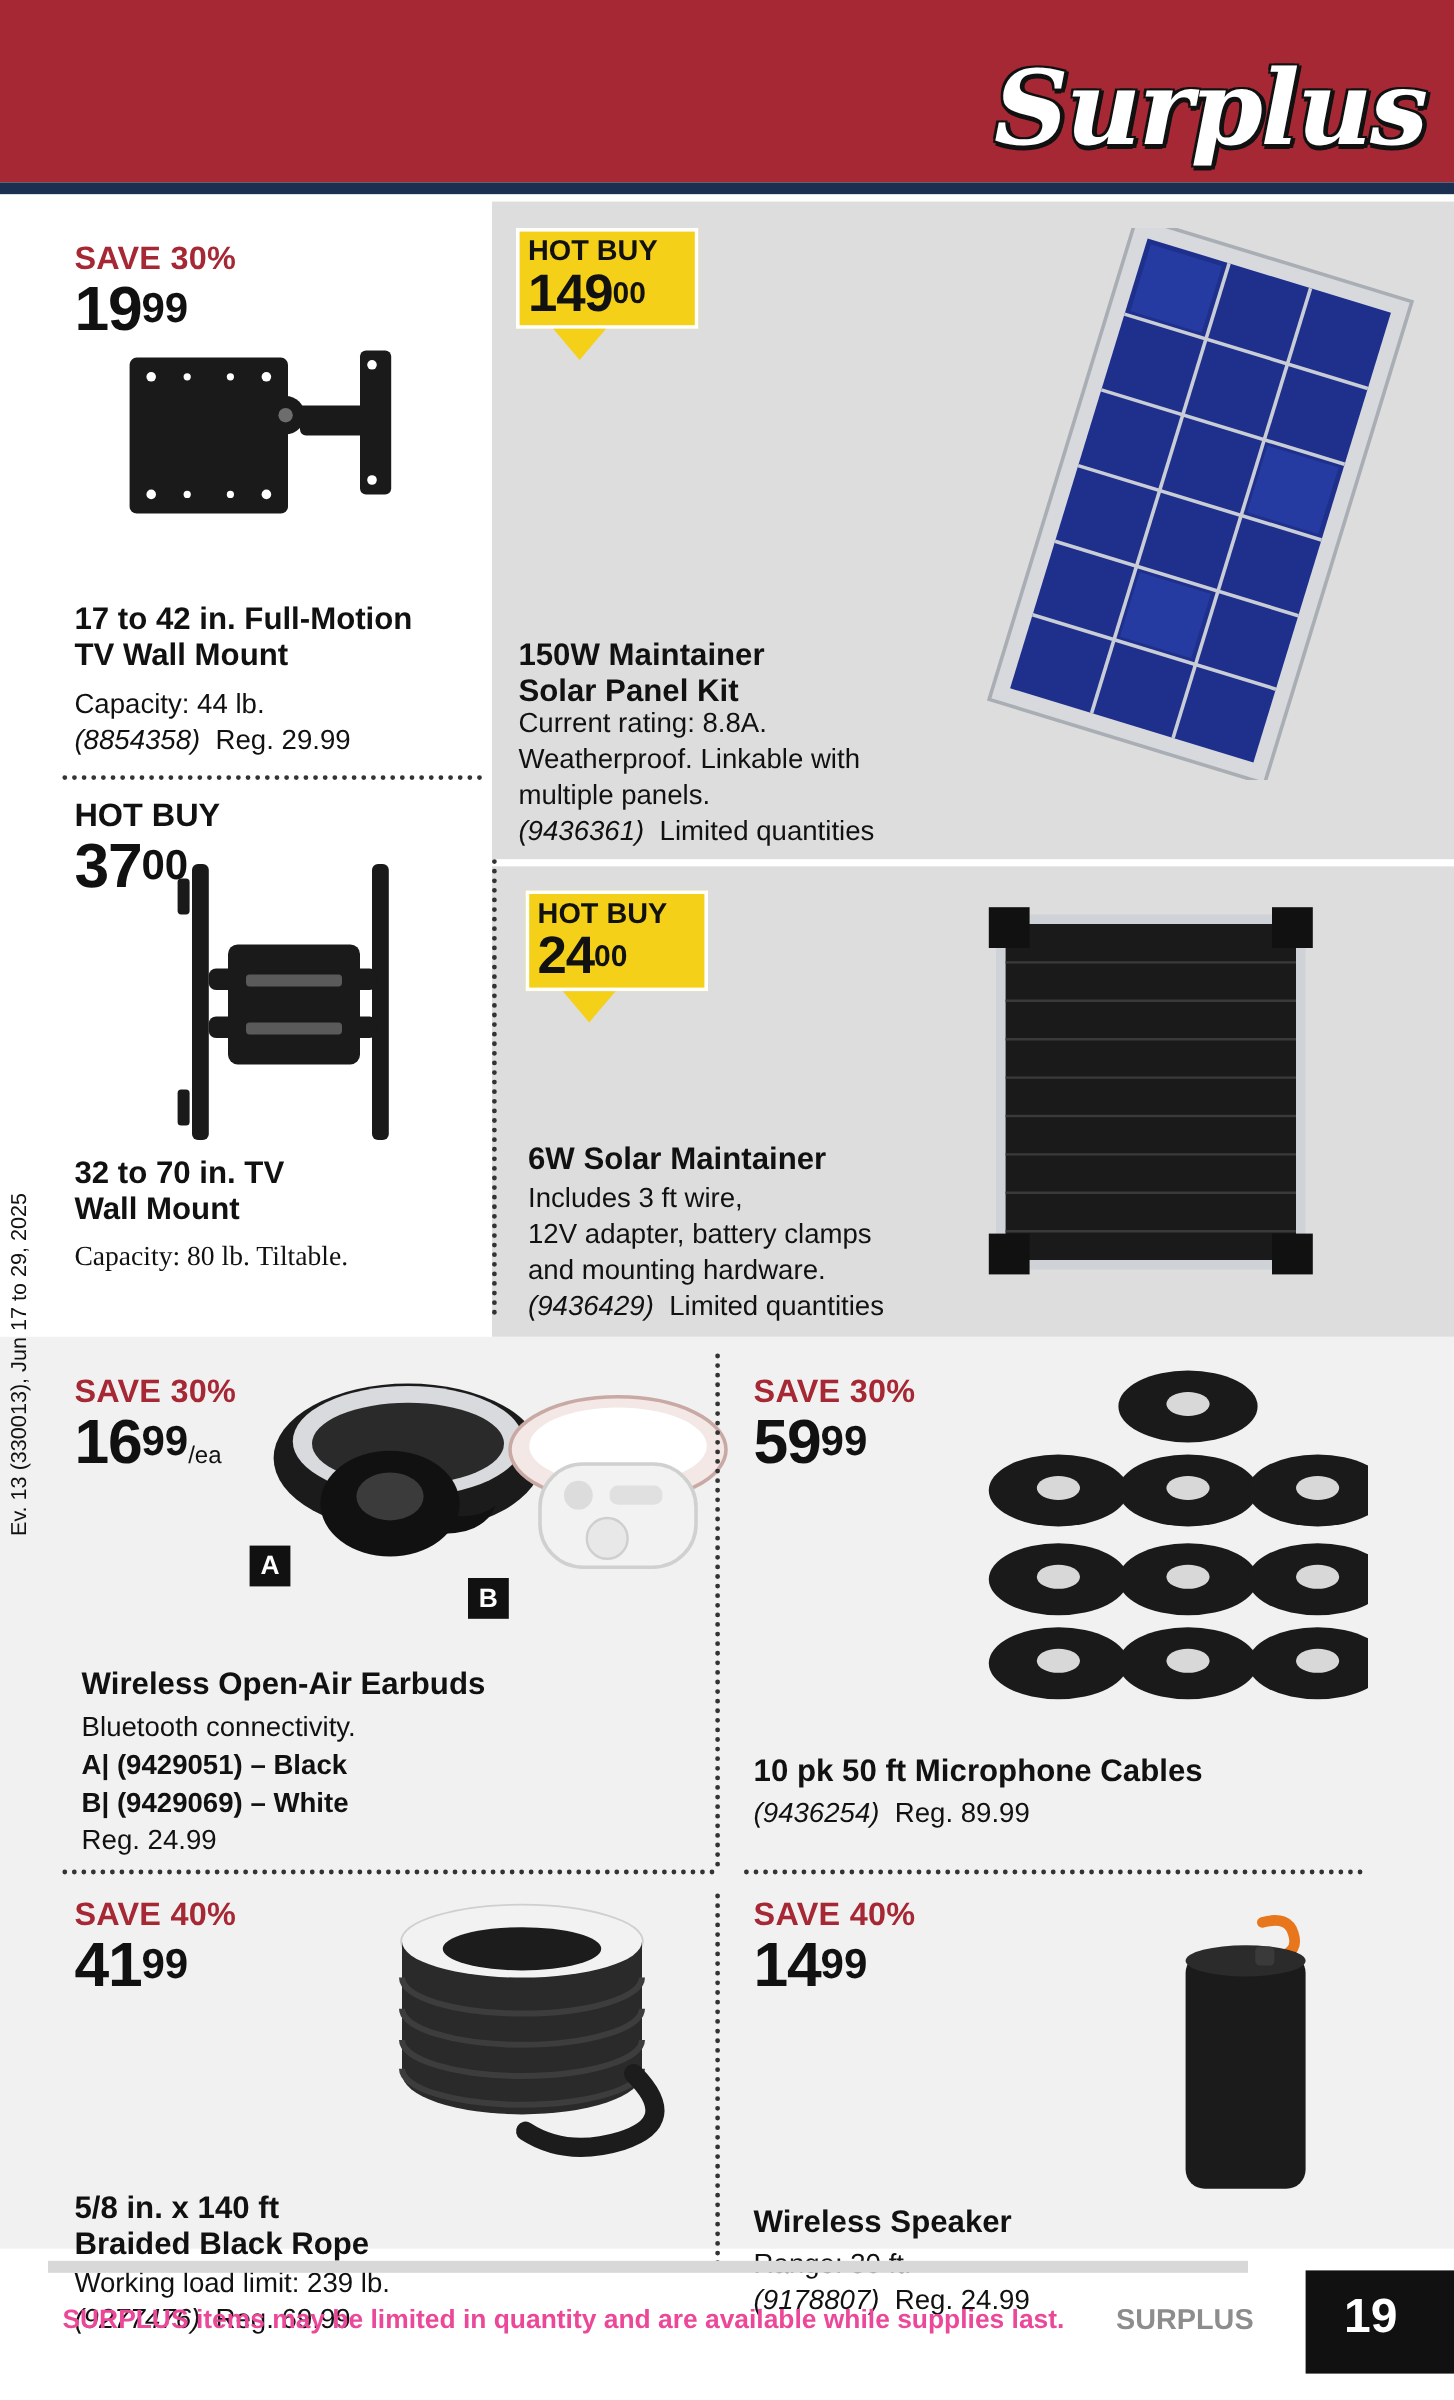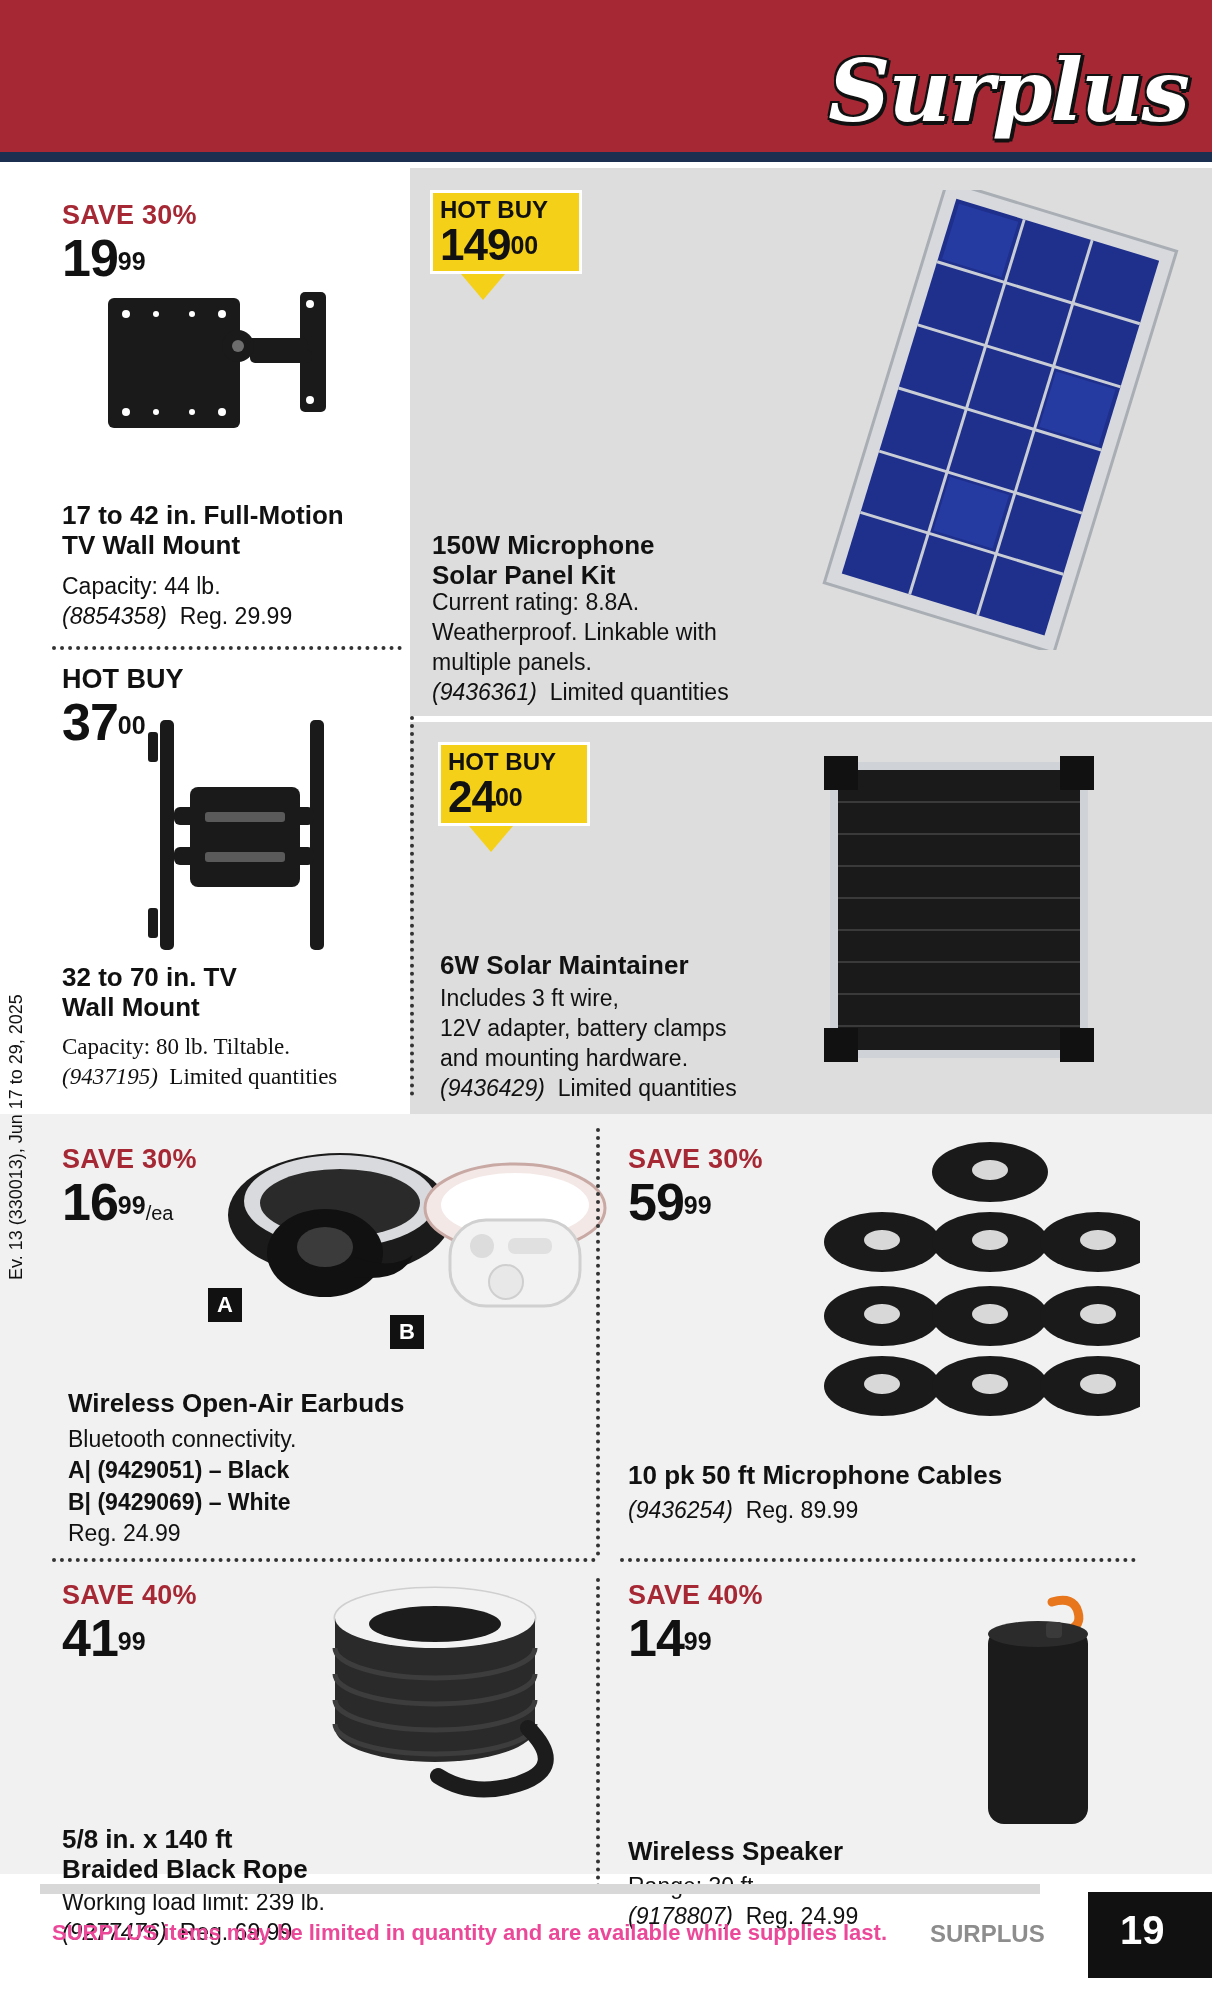--- a/index.html
+++ b/index.html
@@ -42,21 +42,21 @@
   .grey-a { left:410px; top:168px; width:802px; height:548px; }
   .grey-b { left:410px; top:722px; width:802px; height:392px; }
   .band-grey { position:absolute; left:0; top:1114px; width:1212px; height:760px; background:#f1f1f1; }
   .band-bottom { position:absolute; left:0; top:1874px; width:1212px; height:126px; background:#ffffff; }
 
   
   .save { color:#a52834; font-weight:bold; font-size:27px; letter-spacing:.2px; }
   .hotbuy-label { color:#111; font-weight:bold; font-size:27px; }
   .price { color:#111; font-weight:bold; font-family:"Liberation Sans",sans-serif; }
   .price .int { font-size:52px; letter-spacing:-1px; }
-  .price .cents { font-size:25px; vertical-align:super; font-weight:bold; }
+  .price .cents { font-size:35px; vertical-align:super; font-weight:bold; }
   .price .ea { font-size:20px; font-weight:normal; }
 
   .title { font-weight:bold; font-size:26px; color:#111; line-height:1.17; }
   .desc { font-size:23px; color:#111; line-height:1.3; }
   .sku { font-style:italic; }
 
   
   .badge {
     position:absolute; width:152px; height:108px;
   }
@@ -180,21 +180,20 @@
       <rect x="75" y="140" width="80" height="10" rx="3"></rect>
     </g>
   </svg>
 
   <div class="title" style="position:absolute;left:62px;top:962px;width:300px;">
     <div>32 to 70 in. TV</div>
     <div>Wall Mount</div>
   </div>
   <div class="desc" style="position:absolute;left:62px;top:1032px;width:340px;font-family:Liberation Serif, serif;">
     <div>Capacity: 80 lb. Tiltable.</div>
-    <div><span class="sku">(9437195)</span>&nbsp; <span>Limited quantities</span></div>
   </div>
 
   <div class="dots-v" style="left:410px;top:716px;height:380px;"></div>
 
   <div class="badge" style="left:430px;top:190px;">
     <div class="point-b"></div>
     <div class="flag"></div>
     <div class="point"></div>
     <div class="b-label">HOT BUY</div>
     <div class="b-price">
@@ -217,21 +216,21 @@
       </g>
       <g fill="#2c45b5" opacity="0.55">
         <rect x="78" y="38" width="62" height="58"></rect>
         <rect x="220" y="170" width="62" height="58"></rect>
         <rect x="149" y="302" width="62" height="56"></rect>
       </g>
     </g>
   </svg>
 
   <div class="title" style="position:absolute;left:432px;top:530px;width:330px;">
-    <div>150W Microphone</div>
+    <div>150W Maintainer</div>
     <div>Solar Panel Kit</div>
   </div>
   <div class="desc" style="position:absolute;left:432px;top:588px;width:370px;">
     <div>Current rating: 8.8A.</div>
     <div>Weatherproof. Linkable with</div>
     <div>multiple panels.</div>
     <div><span class="sku">(9436361)</span>&nbsp; <span>Limited quantities</span></div>
   </div>
 
   <div class="badge" style="left:438px;top:742px;">

